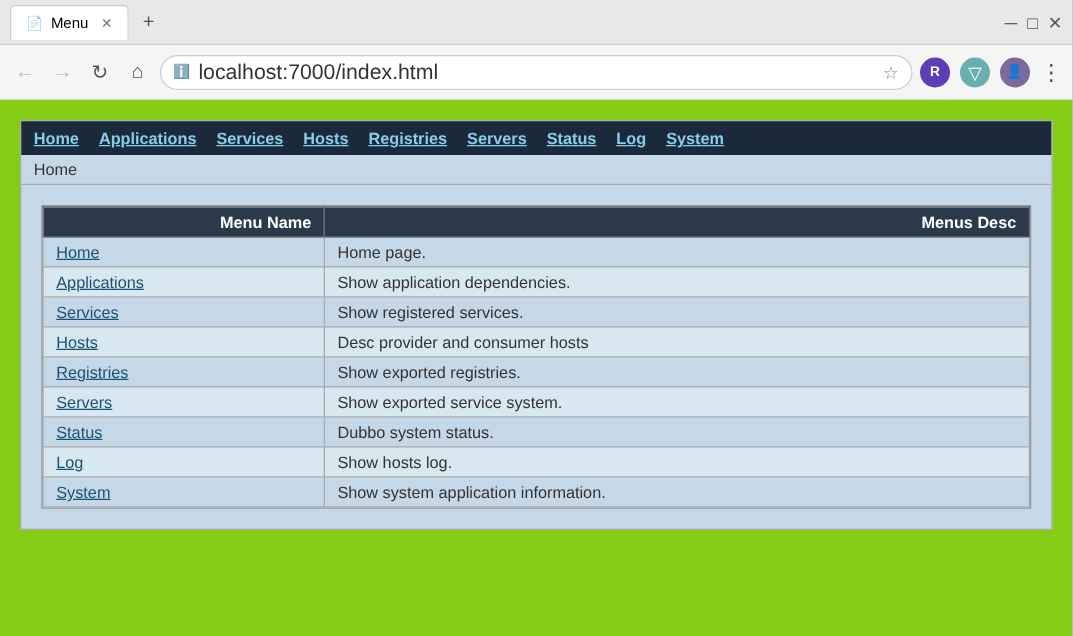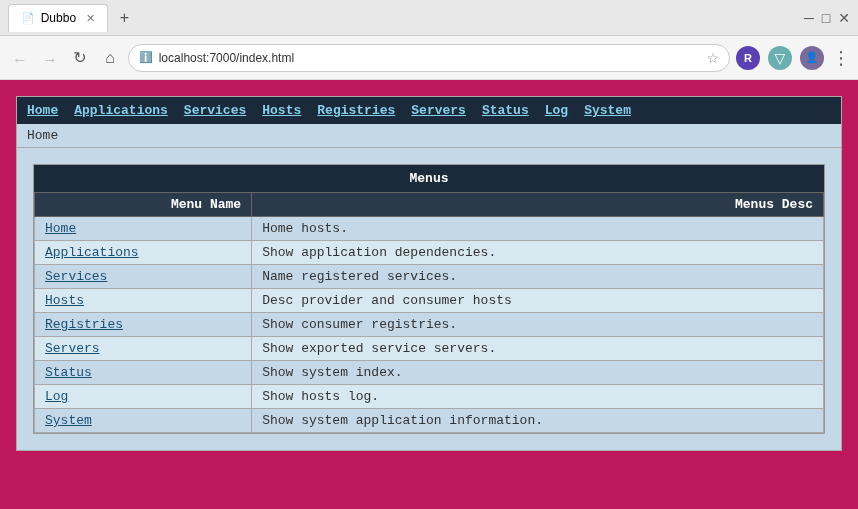--- a/index.html
+++ b/index.html
@@ -68,21 +68,21 @@
       background: #fff;
       border: 1px solid #ccc;
       border-radius: 14px;
       display: flex;
       align-items: center;
       padding: 0 10px;
       font-size: 12px;
       gap: 6px;
     }
     .address-lock { font-size: 11px; color: #555; }
-    .address-url { color: #333; font-size: 12px; }
+    .address-url { color: #333; font-size: 17px; }
     .address-star { margin-left: auto; font-size: 14px; color: #888; }
     .toolbar-icons {
       display: flex;
       gap: 8px;
       align-items: center;
     }
     .toolbar-icon {
       width: 24px; height: 24px;
       border-radius: 50%;
       display: flex; align-items: center; justify-content: center;
@@ -90,24 +90,23 @@
       cursor: pointer;
     }
     .toolbar-icon.purple { background: #5b3fb5; color: #fff; font-size: 11px; font-weight: bold; }
     .toolbar-icon.teal { background: #6aafb0; color: #fff; font-size: 14px; }
     .toolbar-icon.avatar { background: #7a6b9a; color: #fff; font-size: 11px; }
     .menu-dots { font-size: 18px; color: #555; cursor: pointer; }
 
     
     .page-content {
       flex: 1;
-      background: #be185d;
+      background: #84cc16;
       padding: 16px;
       overflow-y: auto;
-      font-family: Liberation Mono, monospace;
     }
 
     
     .content-box {
       background: #c5d8e8;
       border: 1px solid #aaa;
       padding: 0;
     }
 
     
@@ -177,21 +176,21 @@
     }
   </style>
 </head>
 <body>
 
 <div class="browser-window">
 
   <div class="title-bar">
     <div class="tab">
       <span class="tab-icon">📄</span>
-      <span>Dubbo</span>
+      <span>Menu</span>
       <span class="tab-close">✕</span>
     </div>
     <div class="new-tab-btn">
       <span>+</span>
     </div>
     <div class="window-controls">
       <span class="win-btn">─</span>
       <span class="win-btn">□</span>
       <span class="win-btn">✕</span>
     </div>
@@ -228,56 +227,55 @@
         <a class="nav-link">Status</a>
         <a class="nav-link">Log</a>
         <a class="nav-link">System</a>
       </div>
 
       <div class="breadcrumb-bar">
         <span>Home</span>
       </div>
 
       <div class="menus-section">
-        <div class="menus-title">Menus</div>
         <table class="menus-table">
           <thead>
             <tr>
               <th>Menu Name</th>
               <th>Menus Desc</th>
             </tr>
           </thead>
           <tbody id="menus-tbody">
           <tr>
                 <td class="link-cell">Home</td>
-                <td>Home hosts.</td>
+                <td>Home page.</td>
               </tr>
               <tr>
                 <td class="link-cell">Applications</td>
                 <td>Show application dependencies.</td>
               </tr>
               <tr>
                 <td class="link-cell">Services</td>
-                <td>Name registered services.</td>
+                <td>Show registered services.</td>
               </tr>
               <tr>
                 <td class="link-cell">Hosts</td>
                 <td>Desc provider and consumer hosts</td>
               </tr>
               <tr>
                 <td class="link-cell">Registries</td>
-                <td>Show consumer registries.</td>
+                <td>Show exported registries.</td>
               </tr>
               <tr>
                 <td class="link-cell">Servers</td>
-                <td>Show exported service servers.</td>
+                <td>Show exported service system.</td>
               </tr>
               <tr>
                 <td class="link-cell">Status</td>
-                <td>Show system index.</td>
+                <td>Dubbo system status.</td>
               </tr>
               <tr>
                 <td class="link-cell">Log</td>
                 <td>Show hosts log.</td>
               </tr>
               <tr>
                 <td class="link-cell">System</td>
                 <td>Show system application information.</td>
               </tr>
             </tbody>

